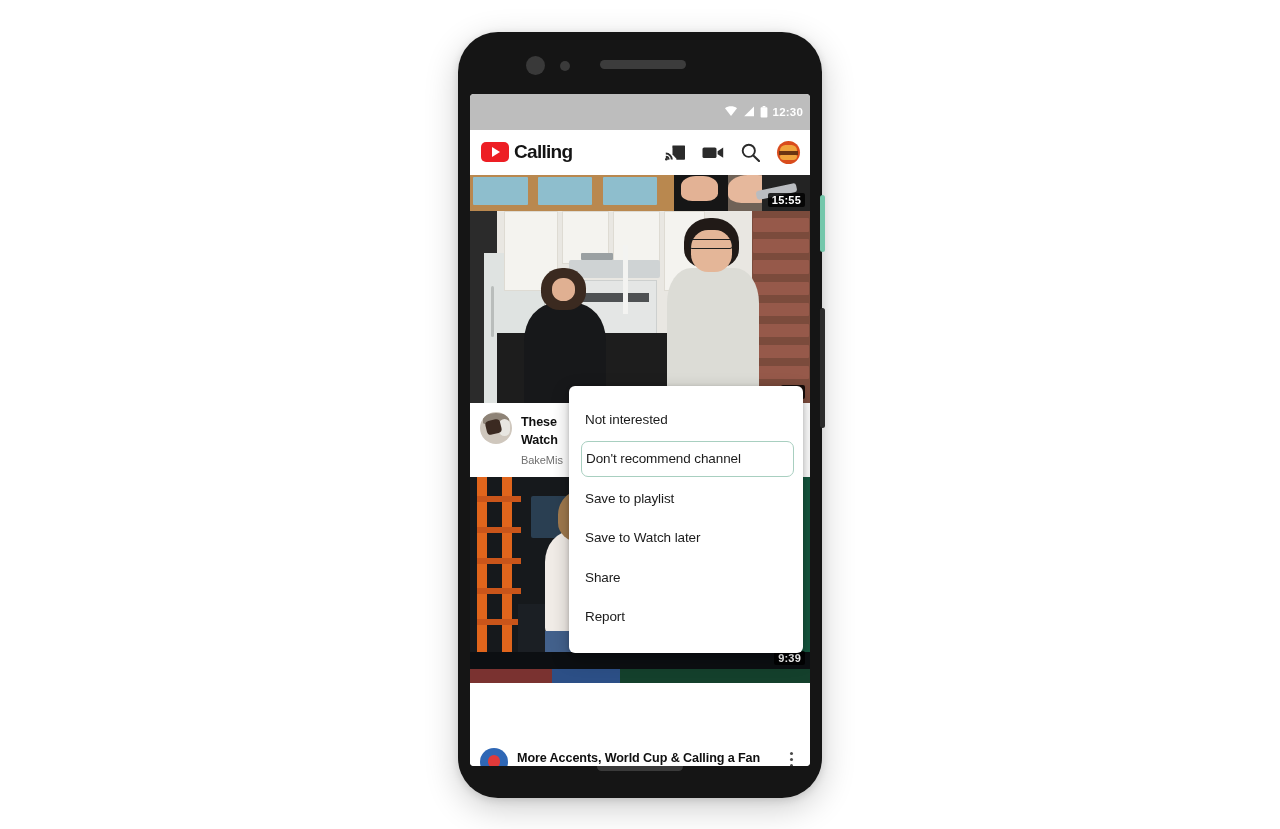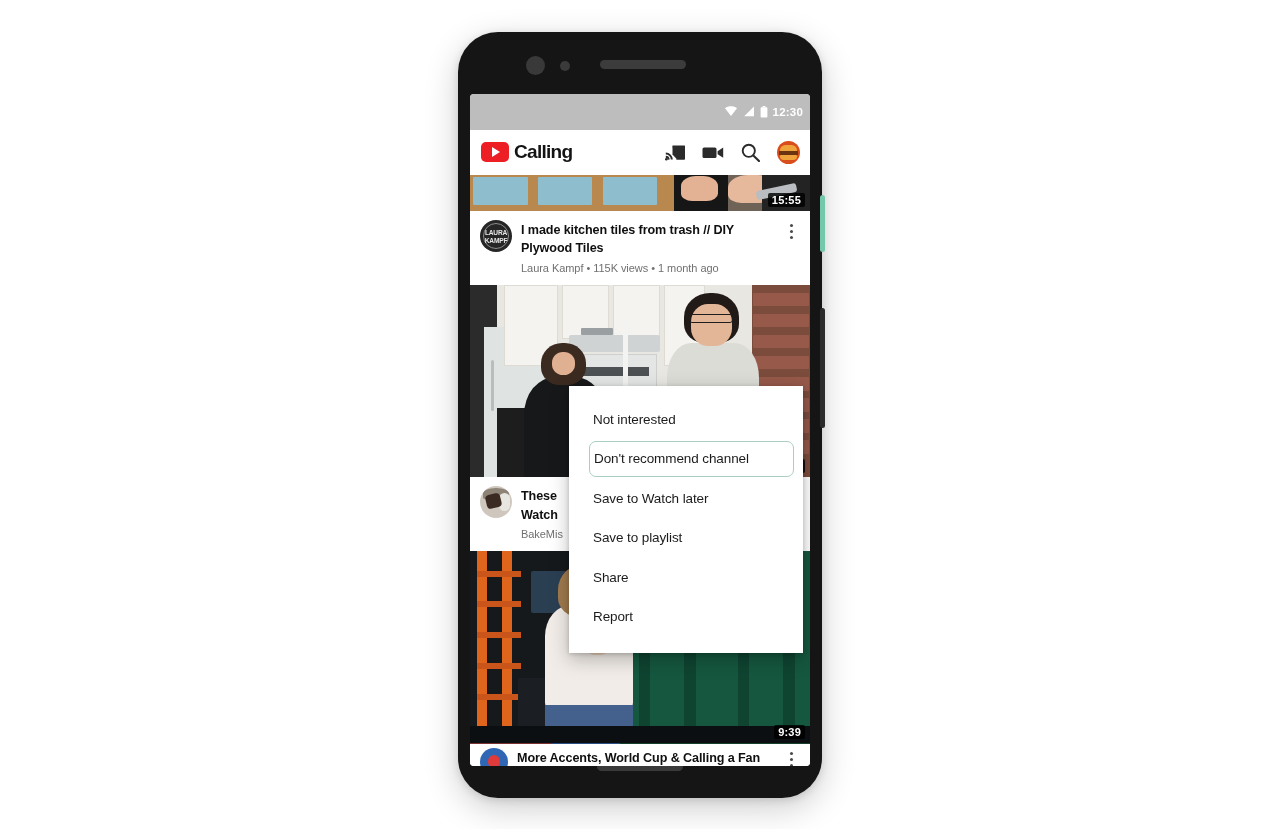--- a/index.html
+++ b/index.html
@@ -321,23 +321,23 @@
   .av-misc { background:#2f67b5; }
   .av-misc::after { content:""; position:absolute; left:28%; top:28%; width:44%; height:44%; background:#e03a3a; border-radius:50%; }
 
   
   .ctx-menu {
     position: absolute;
     left: 99px;
     top: 292px;
     width: 234px;
     background: #ffffff;
-    border-radius: 0;
+    border-radius: 6px;
     box-shadow: 0 6px 18px rgba(0,0,0,0.26), 0 1px 4px rgba(0,0,0,0.18);
-    padding: 14px 0 16px 8px;
+    padding: 14px 0 16px 0;
     z-index: 40;
   }
   .ctx-item {
     font-size: 13.5px;
     color: #1b1b1b;
     padding: 13px 0 13px 16px;
     letter-spacing: -0.1px;
     cursor: pointer;
     line-height: 1;
   }
@@ -443,36 +443,20 @@
             <div class="tile" style="left:39%; width:16%"></div>
             <div class="arm1"></div>
             <div class="hand1"></div>
             <div class="hand2"></div>
             <div class="dark1"></div>
             <div class="tool"></div>
           </div>
           <span class="duration">15:55</span>
         </div>
 
-        <div class="meta">
-          <span class="ch-avatar av-kampf">
-            <span class="ring"></span>
-            <span class="l1">LAURA</span>
-            <span class="l2">KAMPF</span>
-          </span>
-          <span class="meta-text">
-            <span class="v-title">I made kitchen tiles from trash // DIY Plywood Tiles</span>
-            <span class="v-sub" style="display:block">Laura Kampf • 115K views • 1 month ago</span>
-          </span>
-          <span class="kebab">
-            <i></i>
-            <i></i>
-            <i></i>
-          </span>
-        </div>
 
         <div class="thumb" style="height:192px">
           <div class="scene s2">
             <div class="wall-l"></div>
             <div class="fridge"></div>
             <div class="cab cab-a"></div>
             <div class="cab cab-b"></div>
             <div class="cab cab-c"></div>
             <div class="cab cab-d"></div>
             <div class="hood"></div>
@@ -567,21 +551,21 @@
         <span class="kebab">
           <i></i>
           <i></i>
           <i></i>
         </span>
       </div>
 
       <div class="ctx-menu">
         <div class="ctx-item">Not interested</div>
         <div class="ctx-item focused">Don't recommend channel</div>
+        <div class="ctx-item">Save to playlist</div>
         <div class="ctx-item">Save to Watch later</div>
-        <div class="ctx-item">Save to playlist</div>
         <div class="ctx-item">Share</div>
         <div class="ctx-item">Report</div>
       </div>
 
     </div>
   </div>
 </div>
 
 </body></html>

